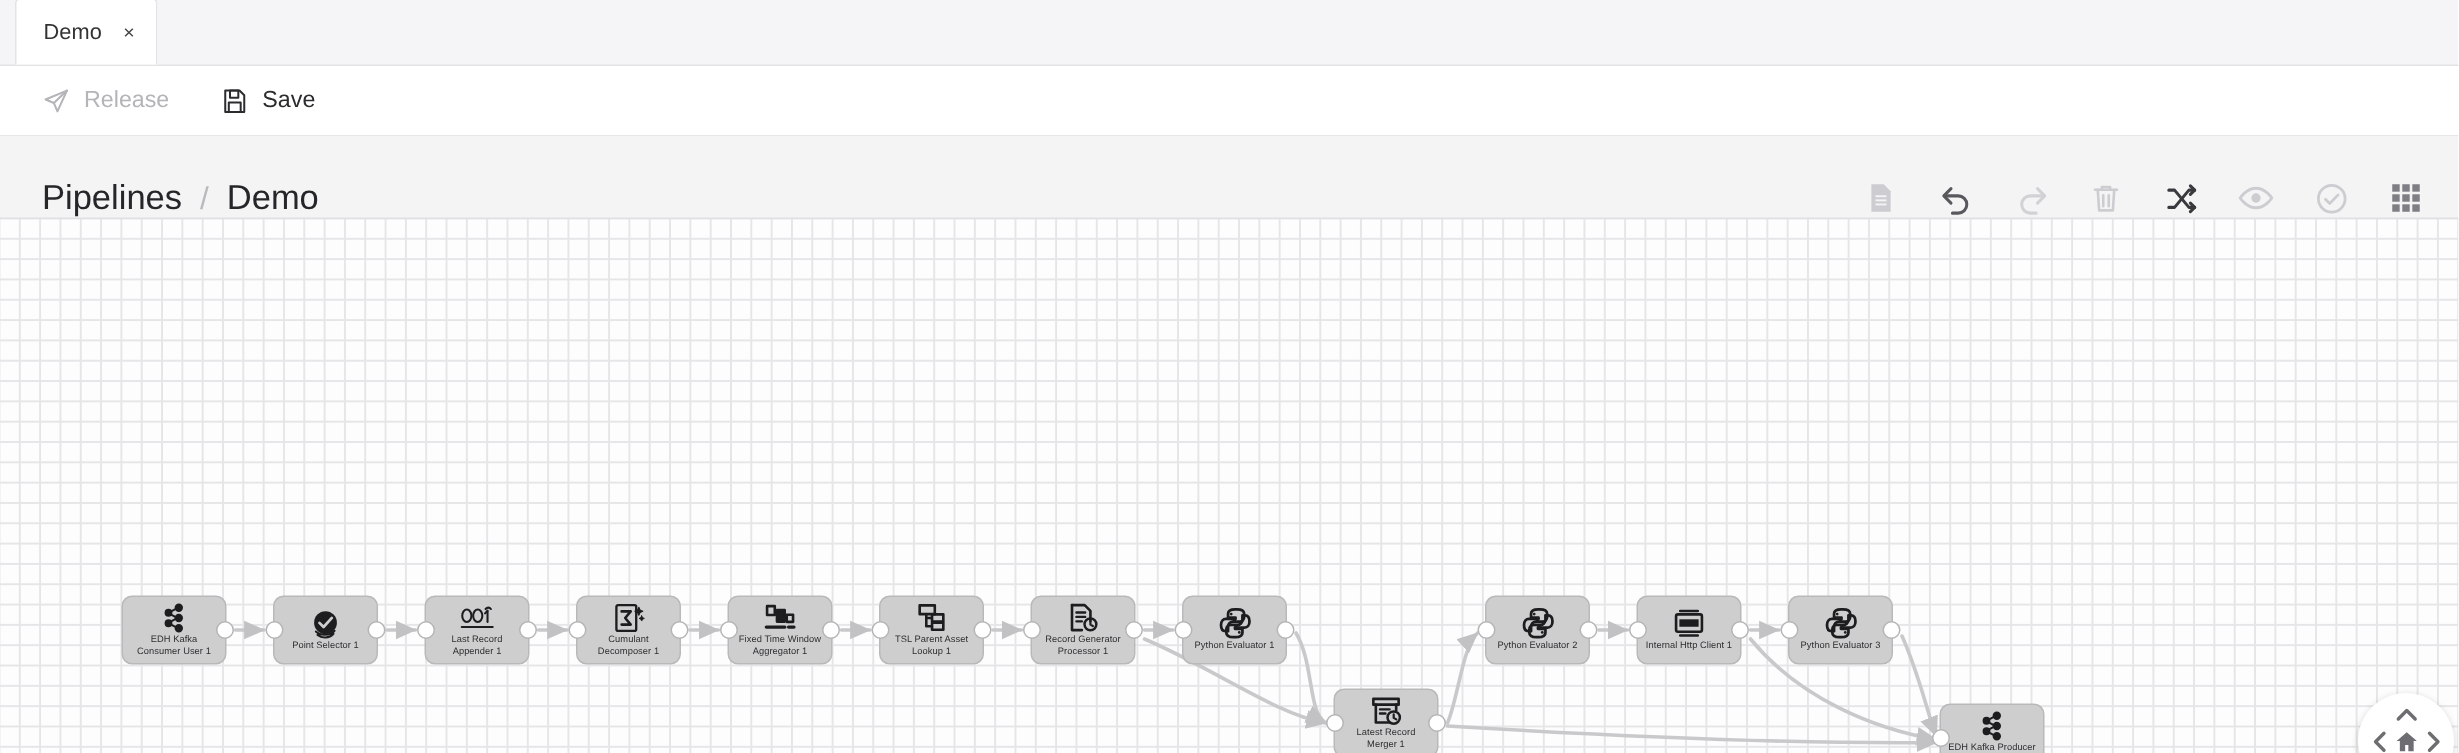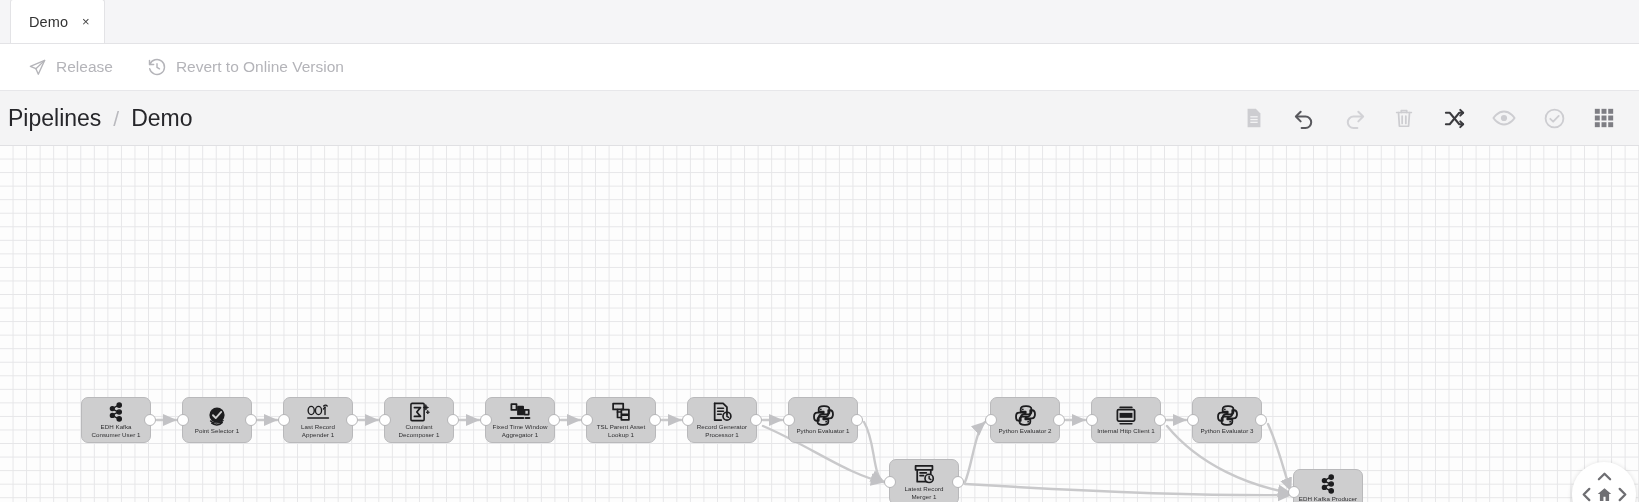--- a/index.html
+++ b/index.html
@@ -45,22 +45,22 @@
     font-size: 15.5px; height: 47px;
   }
   .act.enabled { color: #2c2c2e; cursor: pointer; }
   .act.disabled { color: #b4b4b9; cursor: default; text-align: center; }
   .act svg { display: block; }
 
   
   .crumbbar {
     height: 55px; background: #f4f4f5;
     border-bottom: 1px solid #e0e0e3;
-    display: flex; align-items: center;
-    padding: 0 14px 0 8px;
+    display: flex; align-items: flex-end;
+    padding: 0 14px 0 28px;
   }
   .crumbs { display: flex; align-items: baseline; gap: 12px; font-size: 23px; }
   .crumb-root { color: #26262a; }
   .crumb-sep { color: #b9b9be; font-size: 21px; }
   .crumb-leaf { color: #26262a; }
   .crumb-tools { margin-left: auto; display: flex; align-items: center; gap: 24px; padding-right: 8px; }
   .tool { width: 26px; height: 26px; display: flex; align-items: center; justify-content: center; cursor: pointer; }
   .tool svg { display: block; }
 
   
@@ -141,32 +141,32 @@
     <div class="act disabled">
       <span>
         <svg width="19" height="19" viewBox="0 0 24 24" fill="none" stroke="#b4b4b9" stroke-width="1.7" stroke-linecap="round" stroke-linejoin="round">
             <path d="M21 3 3 10.5l7 3 3 7L21 3z"></path>
             <path d="M10 13.5 21 3"></path>
           </svg>
       </span>
       <span>Release</span>
     </div>
 
-
-
-    <div class="act disabled">
+    <div class="act enabled">
       <span>
-        <svg width="20" height="20" viewBox="0 0 24 24" fill="none" stroke="#b4b4b9" stroke-width="1.7" stroke-linecap="round" stroke-linejoin="round">
-            <path d="M3.5 9a9 9 0 1 1-.3 5"></path>
-            <path d="M3 4v5h5"></path>
-            <path d="M12 8v4.5l3 1.7"></path>
-          </svg>
-      </span>
-      <span>Revert to Online Version</span>
-    </div>
+        <svg width="19" height="19" viewBox="0 0 24 24" fill="none" stroke="#2c2c2e" stroke-width="1.7" stroke-linejoin="round">
+            <path d="M4 3h12l4 4v14H4z"></path>
+            <rect x="8" y="3" width="7" height="6"></rect>
+            <rect x="7" y="13" width="10" height="8"></rect>
+          </svg>
+      </span>
+      <span>Save</span>
+    </div>
+
+
 
   </div>
 
   <div class="crumbbar">
     <div class="crumbs">
       <span class="crumb-root">Pipelines</span>
       <span class="crumb-sep">/</span>
       <span class="crumb-leaf">Demo</span>
     </div>
 

